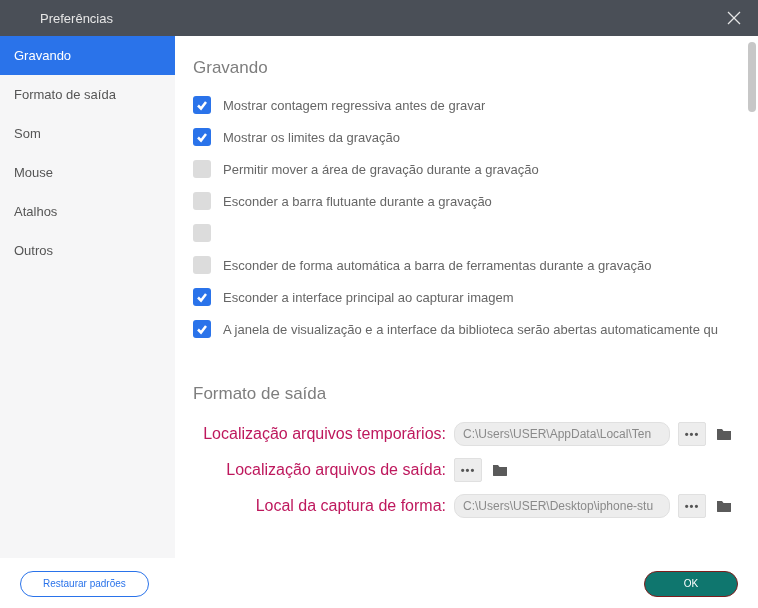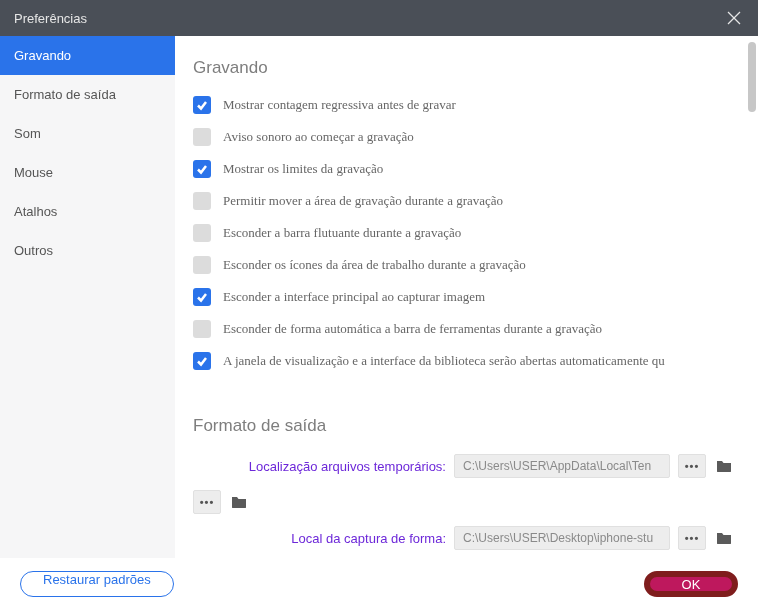--- a/index.html
+++ b/index.html
@@ -1,45 +1,45 @@
 <!DOCTYPE html>
 <html><head>
 <meta charset="utf-8">
 <style>
   * { box-sizing: border-box; margin: 0; padding: 0; }
   html, body { width: 758px; height: 608px; font-family: Arial, Helvetica, sans-serif; font-size: 13px; color: #555; background: #fff; overflow: hidden; }
   .titlebar { height: 36px; background: #4a4f57; color: #e6e6e6; display: flex; align-items: center; justify-content: space-between; padding: 0 14px; }
-  .titlebar .title { font-size: 13px; }
+  .titlebar .title { font-size: 13px; margin-left: 26px; }
   .titlebar .close { width: 20px; height: 20px; display:flex; align-items:center; justify-content:center; cursor:pointer; }
   .titlebar .close svg { stroke:#e6e6e6; stroke-width:1.3; }
   .body { display: flex; height: 522px; }
   .sidebar { width: 175px; background: #f6f6f7; display:flex; flex-direction:column; }
   .sidebar .item { padding: 12px 14px; font-size: 13px; color: #555; cursor:pointer; }
   .sidebar .item.active { background: #2a73ea; color: #fff; }
   .content { flex:1; position:relative; overflow:hidden; }
   .content-inner { position:absolute; top:0; left:0; right:0; bottom:0; overflow:hidden; padding: 20px 24px 0 18px; }
   .section-title { font-size: 17px; color:#7e7e7e; margin-bottom: 18px; margin-top: 2px; }
   .section-title.second { margin-top: 46px; }
-  .checkrow { display:flex; align-items:center; gap:12px; margin-bottom: 14px; font-family: Liberation Serif, serif; }
+  .checkrow { display:flex; align-items:center; gap:12px; margin-bottom: 14px; }
   .cb { width:18px; height:18px; border-radius:3px; display:inline-flex; align-items:center; justify-content:center; flex-shrink:0; }
   .cb.unchecked { background:#dcdcdc; }
   .cb.checked { background:#2a73ea; }
   .cb.checked svg { stroke:#fff; stroke-width:2.5; fill:none; }
   .checkrow .label { color:#666; font-size:13px; white-space:nowrap; overflow:hidden; text-overflow:clip; }
   .pathrow { display:flex; align-items:center; gap:8px; margin-bottom:12px; }
-  .pathlabel { width:253px; text-align:right; color:#6d28d9; font-size:13px; padding-right:0; }
-  .pathinput { flex:1; height:24px; background:#ededed; border:1px solid #e0e0e0; border-radius:2px; padding:0 8px; font-size:12px; color:#8a8a8a; display:flex; align-items:center; overflow:hidden; white-space:nowrap; }
+  .pathlabel { width:253px; text-align:right; color:#be185d; font-size:16px; padding-right:0; }
+  .pathinput { flex:1; height:24px; background:#ededed; border:1px solid #e0e0e0; border-radius:10px; padding:0 8px; font-size:12px; color:#8a8a8a; display:flex; align-items:center; overflow:hidden; white-space:nowrap; }
   .dotsbtn { width:28px; height:24px; background:#ededed; border:1px solid #e0e0e0; border-radius:2px; display:flex; align-items:center; justify-content:center; font-weight:bold; color:#555; letter-spacing:1px; cursor:pointer; font-size:11px;}
   .folder { width:20px; height:20px; display:flex; align-items:center; justify-content:center; cursor:pointer; }
   .folder svg { fill:#5a5a5a; }
   .scrollbar { position:absolute; right:2px; top:6px; width:8px; height:70px; background:#c7c7c7; border-radius:4px; }
   .footer { height:50px; border-top:1px solid #fff; display:flex; align-items:center; justify-content:space-between; padding:0 20px; }
-  .btn { height:26px; border-radius:13px; padding:0 22px; font-size:13px; cursor:pointer; display:inline-flex; align-items:flex-start; justify-content:center; }
+  .btn { height:26px; border-radius:13px; padding:0 22px; font-size:10px; cursor:pointer; display:inline-flex; align-items:center; justify-content:center; }
   .btn.outline { border:1px solid #2a73ea; color:#2a73ea; background:#fff; }
-  .btn.primary { background:#be185d; color:#fff; border:6px solid #7f1d1d; min-width:94px;}
+  .btn.primary { background:#0f766e; color:#fff; border:1px solid #7f1d1d; min-width:94px;}
   .footer .right { display:flex; gap:12px; }
 </style>
 </head>
 <body>
 
 <div class="titlebar">
   <span class="title">Preferências</span>
   <span class="close">
     <svg width="14" height="14" viewBox="0 0 14 14">
         <line x1="1" y1="1" x2="13" y2="13"></line>
@@ -65,54 +65,49 @@
       <div id="recording-options">
           <div class="checkrow">
             <span class="cb checked">
               <svg width="12" height="12" viewBox="0 0 12 12">
                 <polyline points="2,6.5 5,9.5 10,3"></polyline>
               </svg>
             </span>
             <span class="label">Mostrar contagem regressiva antes de gravar</span>
           </div>
           <div class="checkrow">
-            <span class="cb unchecked"></span>
-            <span class="label">Aviso sonoro ao começar a gravação</span>
-          </div>
-          <div class="checkrow">
             <span class="cb checked">
               <svg width="12" height="12" viewBox="0 0 12 12">
                 <polyline points="2,6.5 5,9.5 10,3"></polyline>
               </svg>
             </span>
             <span class="label">Mostrar os limites da gravação</span>
           </div>
           <div class="checkrow">
             <span class="cb unchecked"></span>
             <span class="label">Permitir mover a área de gravação durante a gravação</span>
           </div>
           <div class="checkrow">
             <span class="cb unchecked"></span>
             <span class="label">Esconder a barra flutuante durante a gravação</span>
           </div>
           <div class="checkrow">
             <span class="cb unchecked"></span>
-            <span class="label">Esconder os ícones da área de trabalho durante a gravação</span>
+          </div>
+          <div class="checkrow">
+            <span class="cb unchecked"></span>
+            <span class="label">Esconder de forma automática a barra de ferramentas durante a gravação</span>
           </div>
           <div class="checkrow">
             <span class="cb checked">
               <svg width="12" height="12" viewBox="0 0 12 12">
                 <polyline points="2,6.5 5,9.5 10,3"></polyline>
               </svg>
             </span>
             <span class="label">Esconder a interface principal ao capturar imagem</span>
-          </div>
-          <div class="checkrow">
-            <span class="cb unchecked"></span>
-            <span class="label">Esconder de forma automática a barra de ferramentas durante a gravação</span>
           </div>
           <div class="checkrow">
             <span class="cb checked">
               <svg width="12" height="12" viewBox="0 0 12 12">
                 <polyline points="2,6.5 5,9.5 10,3"></polyline>
               </svg>
             </span>
             <span class="label">A janela de visualização e a interface da biblioteca serão abertas automaticamente qu</span>
           </div>
         </div>
@@ -124,20 +119,21 @@
             <div class="pathlabel">Localização arquivos temporários:</div>
             <div class="pathinput">C:\Users\USER\AppData\Local\Ten</div>
             <div class="dotsbtn">•••</div>
             <div class="folder">
               <svg width="16" height="14" viewBox="0 0 16 14">
                 <path d="M1 2h5l1.5 2H15v8.5c0 .3-.2.5-.5.5h-13c-.3 0-.5-.2-.5-.5V2z"></path>
               </svg>
             </div>
           </div>
           <div class="pathrow">
+            <div class="pathlabel">Localização arquivos de saída:</div>
             <div class="dotsbtn">•••</div>
             <div class="folder">
               <svg width="16" height="14" viewBox="0 0 16 14">
                 <path d="M1 2h5l1.5 2H15v8.5c0 .3-.2.5-.5.5h-13c-.3 0-.5-.2-.5-.5V2z"></path>
               </svg>
             </div>
           </div>
           <div class="pathrow">
             <div class="pathlabel">Local da captura de forma:</div>
             <div class="pathinput">C:\Users\USER\Desktop\iphone-stu</div>

